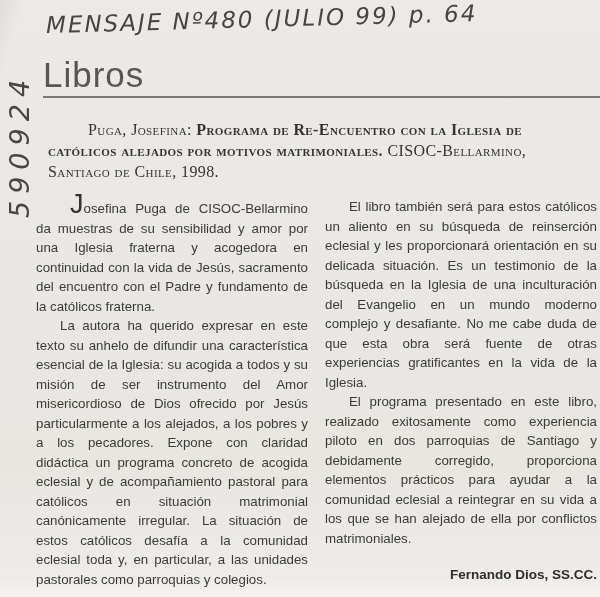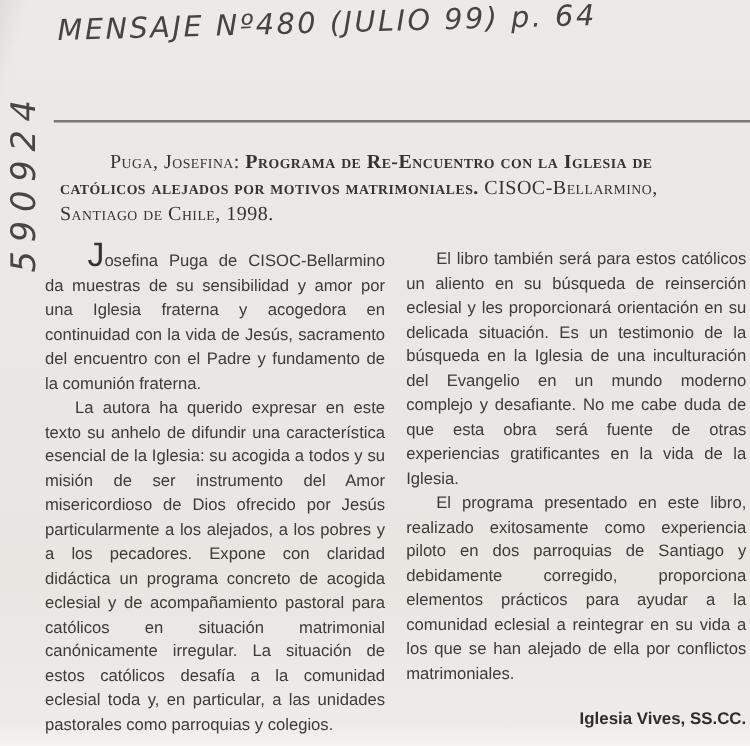--- a/index.html
+++ b/index.html
@@ -124,34 +124,35 @@
 </style>
 </head>
 <body>
 
 <div class="page">
 
   <div class="hw-top">MENSAJE Nº480 (JULIO 99) p. 64</div>
 
   <div class="hw-side">590924</div>
 
+  <div class="section-title">Libros</div>
 
   <div class="header-rule"></div>
 
   <div class="citation">
     <span class="cit-author">Puga, Josefina:</span> 
     <span class="cit-title">Programa de Re-Encuentro con la Iglesia de católicos alejados por motivos matrimoniales.</span> 
     <span class="cit-publisher">CISOC-Bellarmino, Santiago de Chile, 1998.</span>
   </div>
 
   <div class="columns">
     <div class="col">
-      <p class="first-para">Josefina Puga de CISOC-Bellarmino da muestras de su sensibilidad y amor por una Iglesia fraterna y acogedora en continuidad con la vida de Jesús, sacramento del encuentro con el Padre y fundamento de la comunión fraterna.</p>
+      <p class="first-para">Josefina Puga de CISOC-Bellarmino da muestras de su sensibilidad y amor por una Iglesia fraterna y acogedora en continuidad con la vida de Jesús, sacramento del encuentro con el Padre y fundamento de la católicos fraterna.</p>
       <p>La autora ha querido expresar en este texto su anhelo de difundir una característica esencial de la Iglesia: su acogida a todos y su misión de ser instrumento del Amor misericordioso de Dios ofrecido por Jesús particularmente a los alejados, a los pobres y a los pecadores. Expone con claridad didáctica un programa concreto de acogida eclesial y de acompañamiento pastoral para católicos en situación matrimonial canónicamente irregular. La situación de estos católicos desafía a la comunidad eclesial toda y, en particular, a las unidades pastorales como parroquias y colegios.</p>
     </div>
     <div class="col">
       <p>El libro también será para estos católicos un aliento en su búsqueda de reinserción eclesial y les proporcionará orientación en su delicada situación. Es un testimonio de la búsqueda en la Iglesia de una inculturación del Evangelio en un mundo moderno complejo y desafiante. No me cabe duda de que esta obra será fuente de otras experiencias gratificantes en la vida de la Iglesia.</p>
       <p>El programa presentado en este libro, realizado exitosamente como experiencia piloto en dos parroquias de Santiago y debidamente corregido, proporciona elementos prácticos para ayudar a la comunidad eclesial a reintegrar en su vida a los que se han alejado de ella por conflictos matrimoniales.</p>
-      <p class="signature">Iglesia Vives, SS.CC.</p>
+      <p class="signature">Fernando Dios, SS.CC.</p>
     </div>
   </div>
 
 </div>
 
 </body></html>

